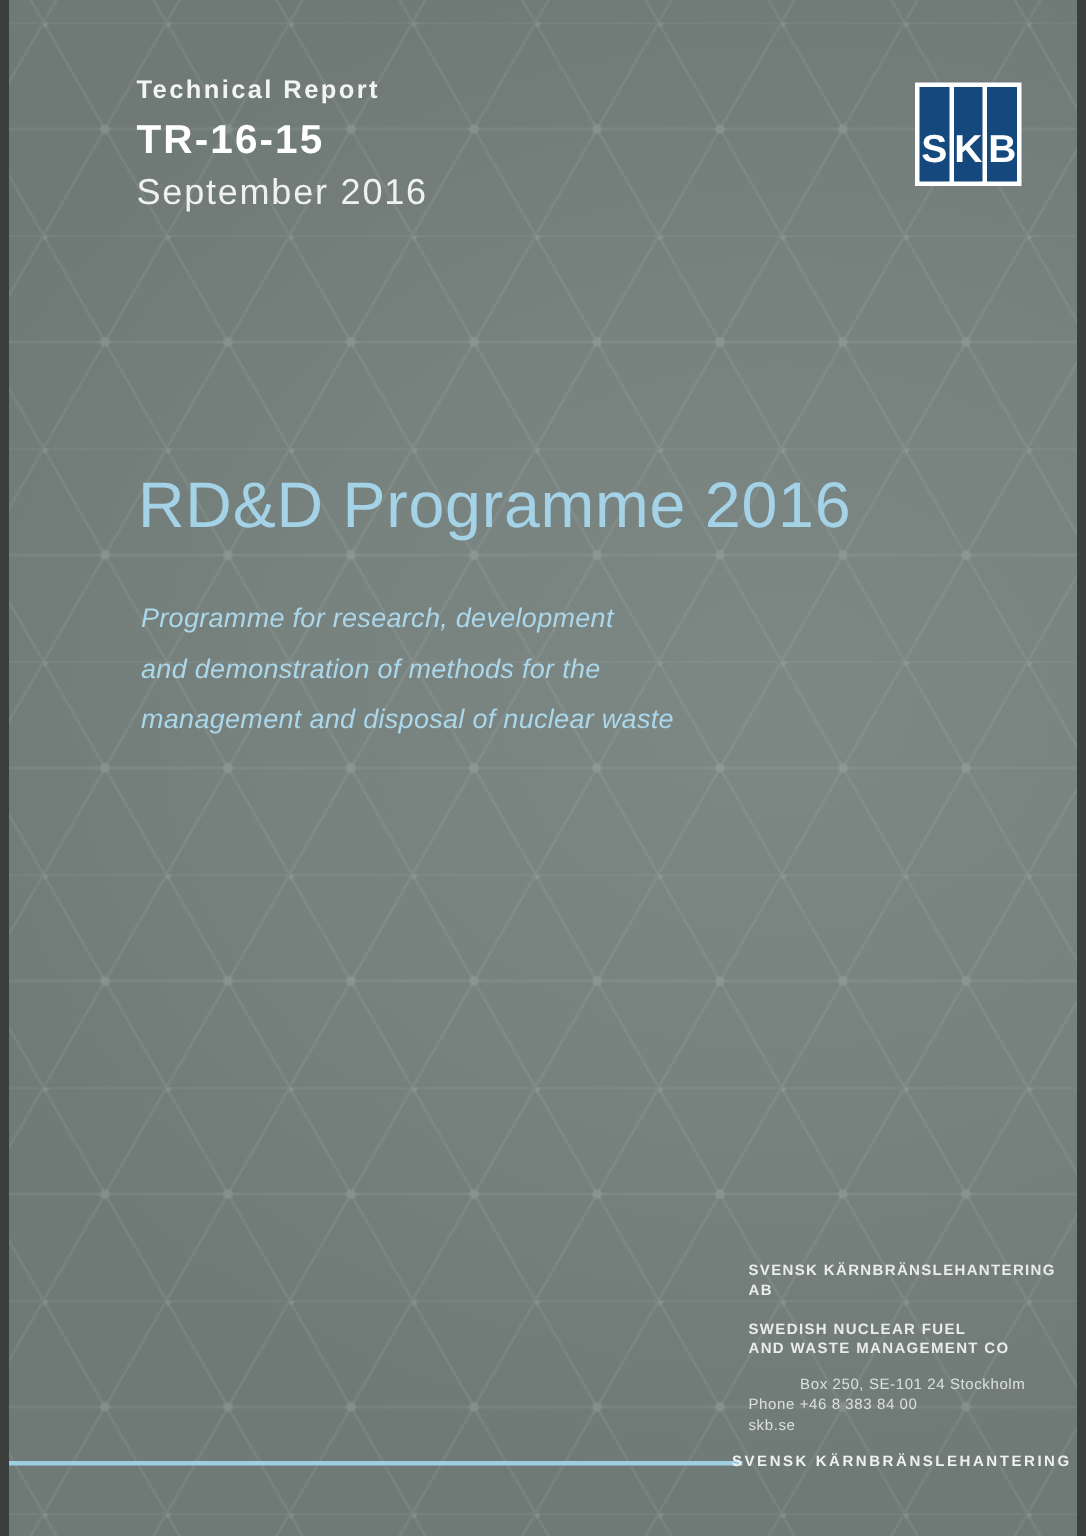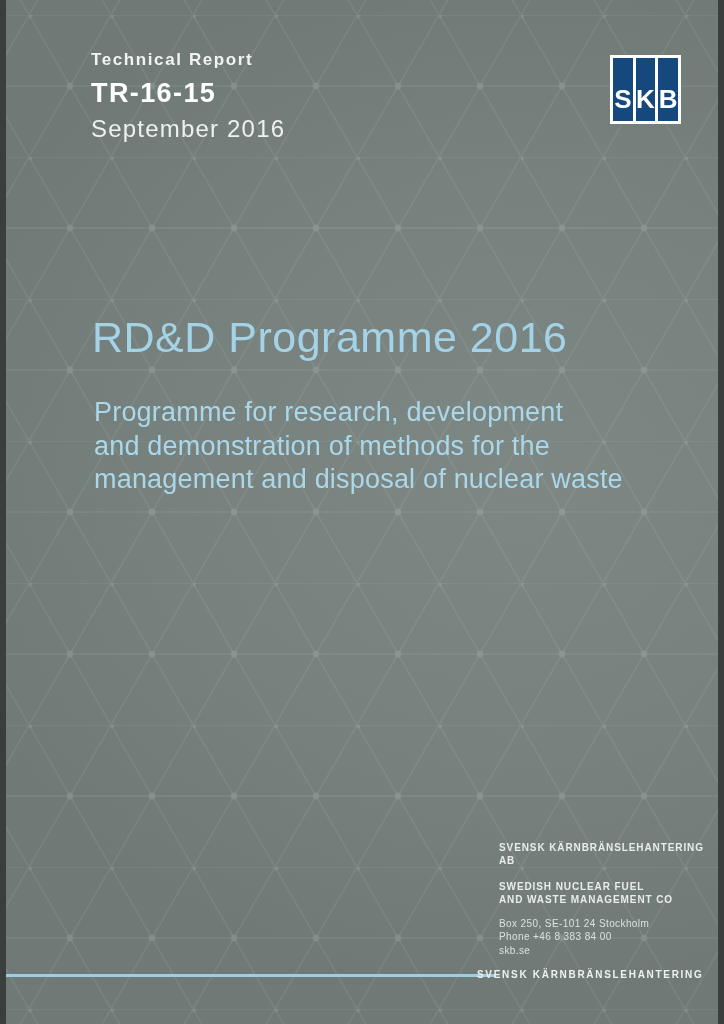--- a/index.html
+++ b/index.html
@@ -49,41 +49,42 @@
   }
 
   .title-block { position: absolute; left: 86px; top: 313px; z-index: 2; }
   .report-title {
     margin: 0;
     font-size: 43px; font-weight: 400; letter-spacing: 0.5px;
     color: #a4d2e7;
   }
   .subtitle {
     position: absolute; left: 88px; top: 396px; z-index: 2;
-    font-size: 27px; font-weight: 400; line-height: 33.5px; letter-spacing: 0.2px;
+    font-size: 18px; font-weight: 400; line-height: 33.5px; letter-spacing: 0.2px;
     color: #abd7ea;
+    font-style: italic;
   }
 
   .address {
     position: absolute; left: 493px; top: 841px; z-index: 2;
     color: #e3e7e5;
     font-size: 10px; line-height: 13.3px;
   }
   .address .bold-line { font-weight: 700; letter-spacing: 0.9px; color: #e9ecea; }
   .address .gap-lg { margin-top: 12px; }
-  .address .gap-md { margin-top: 11px; }
+  .address .gap-md { margin-top: 11px; text-align: center; }
   .address .plain-line { font-weight: 400; letter-spacing: 0.4px; color: #dbe0de; }
 
   .footer-rule {
     position: absolute; left: 0; top: 974px; z-index: 2;
     width: 489px; height: 2.5px;
     background: #9fcde2;
   }
   .footer-company {
-    position: absolute; left: 471px; top: 969px; z-index: 2;
+    position: absolute; left: 482px; top: 969px; z-index: 2;
     font-size: 10px; font-weight: 700; letter-spacing: 1.7px;
     color: #eef1f0;
   }
 </style>
 </head>
 <body>
 
 <div class="page">
 
   <svg class="bg-pattern" width="724" height="1024" xmlns="http://www.w3.org/2000/svg">

